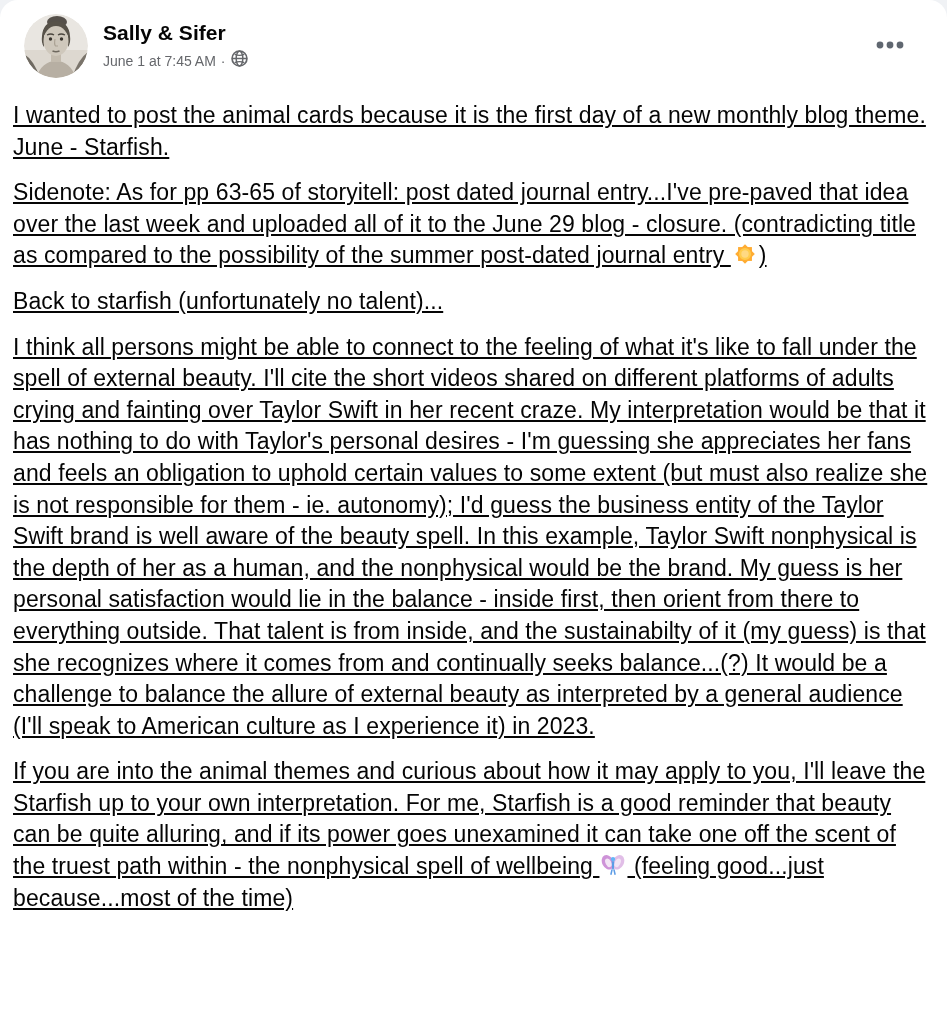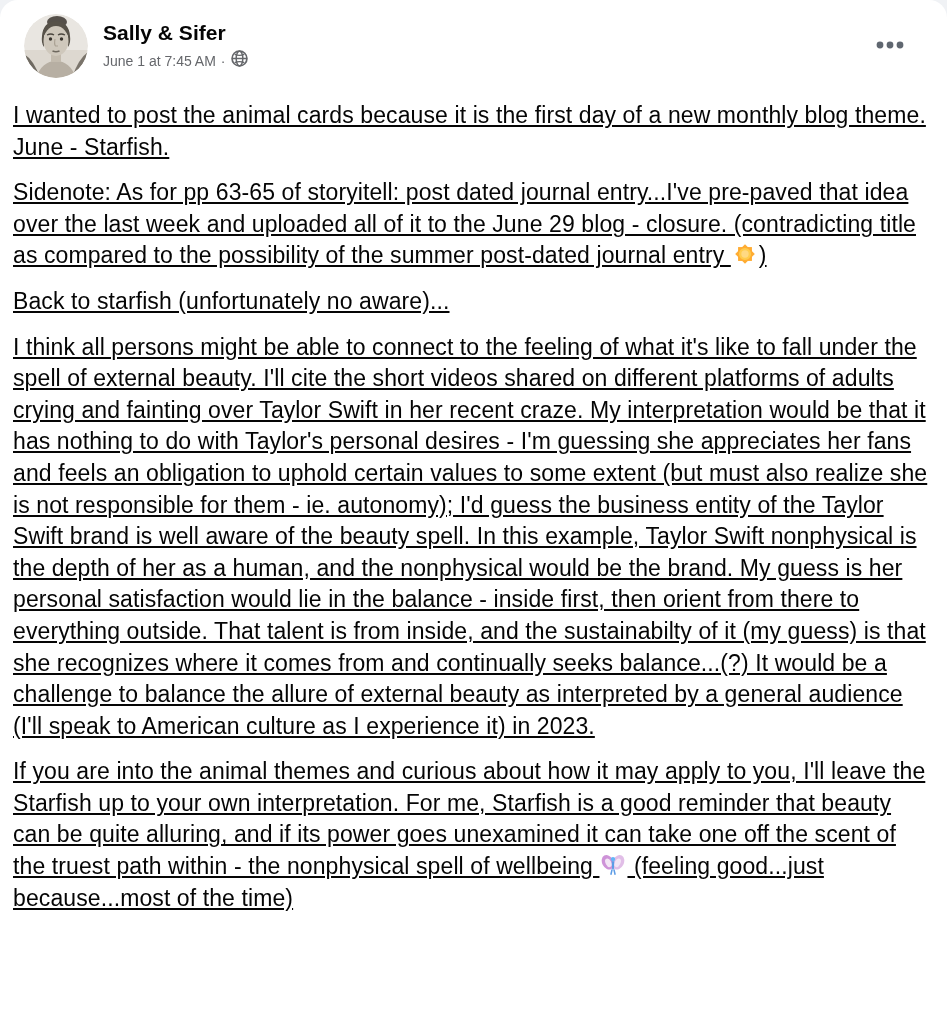--- a/index.html
+++ b/index.html
@@ -151,21 +151,21 @@
     <p>
       <span>Sidenote: As for pp 63-65 of storyitell: post dated journal entry...I've pre-paved that idea over the last week and uploaded all of it to the June 29 blog - closure. (contradicting title as compared to the possibility of the summer post-dated journal entry </span><span class="inline-emoji"><svg viewBox="0 0 24 24" width="26" height="26" aria-hidden="true">
         <rect x="5.6" y="5.6" width="12.8" height="12.8" fill="#FFAC33"></rect>
         <rect x="5.6" y="5.6" width="12.8" height="12.8" fill="#FFAC33" transform="rotate(45 12 12)"></rect>
         <circle cx="12" cy="12" r="6.1" fill="#FFCC4D" stroke="#FFAC33" stroke-width="1"></circle>
         <circle cx="12" cy="12" r="3.4" fill="#FFD983"></circle>
       </svg></span><span>)</span>
     </p>
 
     <p>
-      <span>Back to starfish (unfortunately no aware)...</span>
+      <span>Back to starfish (unfortunately no talent)...</span>
     </p>
 
     <p>
       <span>I think all persons might be able to connect to the feeling of what it's like to fall under the spell of external beauty. I'll cite the short videos shared on different platforms of adults crying and fainting over Taylor Swift in her recent craze. My interpretation would be that it has nothing to do with Taylor's personal desires - I'm guessing she appreciates her fans and feels an obligation to uphold certain values to some extent (but must also realize she is not responsible for them - ie. autonomy); I'd guess the business entity of the Taylor Swift brand is well aware of the beauty spell. In this example, Taylor Swift nonphysical is the depth of her as a human, and the nonphysical would be the brand. My guess is her personal satisfaction would lie in the balance - inside first, then orient from there to everything outside. That talent is from inside, and the sustainabilty of it (my guess) is that she recognizes where it comes from and continually seeks balance...(?) It would be a challenge to balance the allure of external beauty as interpreted by a general audience (I'll speak to American culture as I experience it) in 2023.</span>
     </p>
 
     <p>
       <span>If you are into the animal themes and curious about how it may apply to you, I'll leave the Starfish up to your own interpretation. For me, Starfish is a good reminder that beauty can be quite alluring, and if its power goes unexamined it can take one off the scent of the truest path within - the nonphysical spell of wellbeing </span><span class="inline-emoji"><svg viewBox="0 0 24 24" width="26" height="26" aria-hidden="true">
         <ellipse cx="7.2" cy="9.5" rx="5.2" ry="7" fill="#CE93D8" transform="rotate(-28 7.2 9.5)"></ellipse>
         <ellipse cx="16.8" cy="9.5" rx="5.2" ry="7" fill="#E1BEE7" transform="rotate(28 16.8 9.5)"></ellipse>

